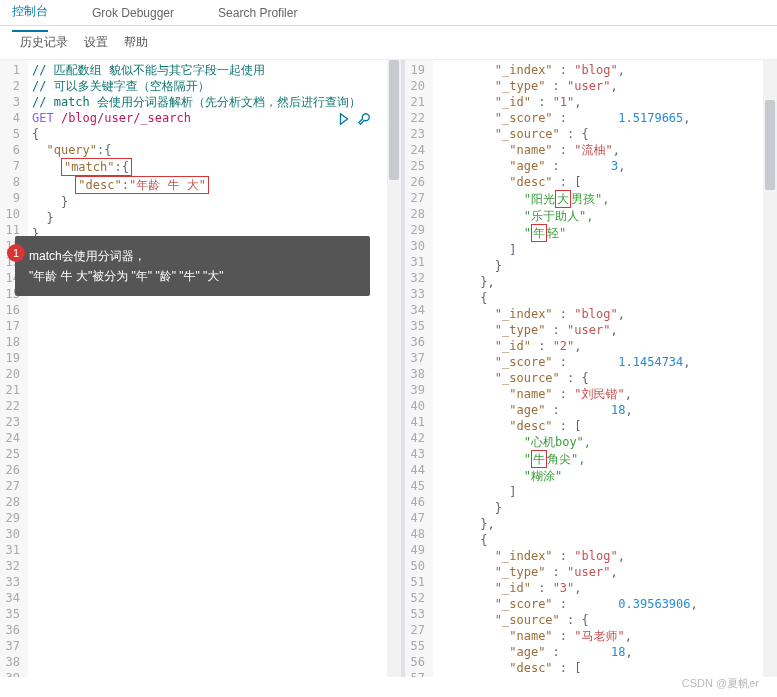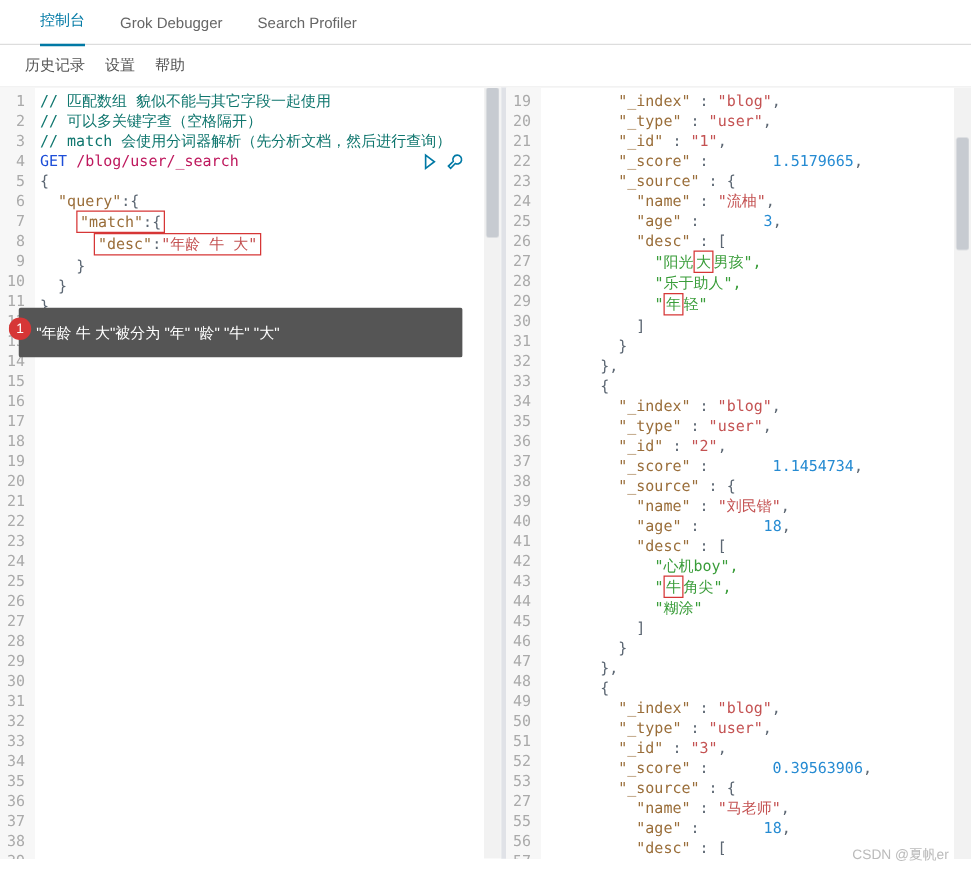--- a/index.html
+++ b/index.html
@@ -1,34 +1,34 @@
 <!DOCTYPE html>
 <html><head>
 <meta charset="utf-8">
 <style>
 * { margin:0; padding:0; box-sizing:border-box; }
 body { font-family:Arial,"Microsoft YaHei",sans-serif; font-size:12px; background:#fff; width:777px; height:697px; overflow:hidden; position:relative; }
-.tabs { display:flex; border-bottom:1px solid #ddd; padding:0 32px; height:36px; align-items:center; gap:28px; }
+.tabs { display:flex; border-bottom:1px solid #ddd; padding:0 12px; height:26px; align-items:center; gap:44px; }
 .tab { color:#666; cursor:pointer; padding:10px 0; }
 .tab.active { color:#0079a5; border-bottom:2px solid #0079a5; }
 .subnav { display:flex; padding:8px 20px; gap:16px; border-bottom:1px solid #eee; }
 .subnav span { color:#555; cursor:pointer; font-size:12px; }
 .split { display:flex; height:calc(100% - 80px); }
 .pane { flex:1; position:relative; overflow:hidden; }
 .pane.left { border-right:4px solid #e0e2e7; flex:0 0 405px; }
 .editor { display:flex; font-family:Menlo,Consolas,monospace; font-size:12px; line-height:16px; height:100%; overflow:auto; }
 .gutter { background:#f7f7f7; color:#aaa; text-align:right; padding:2px 8px 2px 4px; user-select:none; min-width:28px; }
 .gutter .err { position:relative; }
 .gutter .err::before { content:""; position:absolute; left:-16px; top:2px; width:12px; height:12px; background:#d63636; border-radius:2px; }
 .code { padding:2px 4px; white-space:pre; flex:1; position:relative; }
 .c-comment { color:#0f766e; }
 .c-key { color:#9a6e3a; }
 .c-str { color:#c45252; }
 .c-punc { color:#5c6773; }
-.c-method { color:#1d4ed8; }
+.c-method { color:#8b5cf6; }
 .c-url { color:#be185d; }
 .c-num { color:#268bd2;margin-left:44px; }
 .c-green { color:#3a9d3a; }
 .boxed { border:1.5px solid #d63636; padding:0 2px; display:inline-block; }
 .small-redbox { border:1.5px solid #d63636; padding:0 1px; display:inline-block; }
 .run-icons { position:absolute; right:30px; top:52px; display:flex; gap:6px; color:#0079a5; }
 .run-icons svg { width:14px; height:14px; cursor:pointer; }
 .tooltip { position:absolute; left:15px; top:176px; background:#555; color:#fff; padding:10px 14px; border-radius:2px; width:355px; line-height:20px; z-index:5; }
 .tooltip .badge { position:absolute; left:-8px; top:8px; width:18px; height:18px; border-radius:50%; background:#d63636; color:#fff; font-size:11px; display:flex; align-items:center; justify-content:center; }
 .watermark { position:absolute; right:18px; bottom:6px; color:#bbb; font-size:11px; }
@@ -103,20 +103,21 @@
                 <path fill="none" stroke="#0079a5" stroke-width="1.5" d="M10 2a4 4 0 00-3.6 5.7L2 12l2 2 4.3-4.4A4 4 0 1010 2z"></path>
               </svg></span>
         </div>
       </div>
     </div>
     <div class="scrollbar">
         <div class="thumb" style="top:0;height:120px"></div>
       </div>
     <div class="tooltip">
       <div class="badge">1</div>
+      <div>match会使用分词器，</div>
       <div>"年龄 牛 大"被分为 "年"  "龄"  "牛"  "大"</div>
     </div>
   </div>
 
   <div class="pane right">
     <div class="editor">
       <div class="gutter" id="rg">
           <div>19</div>
           <div>20</div>
           <div>21</div>

